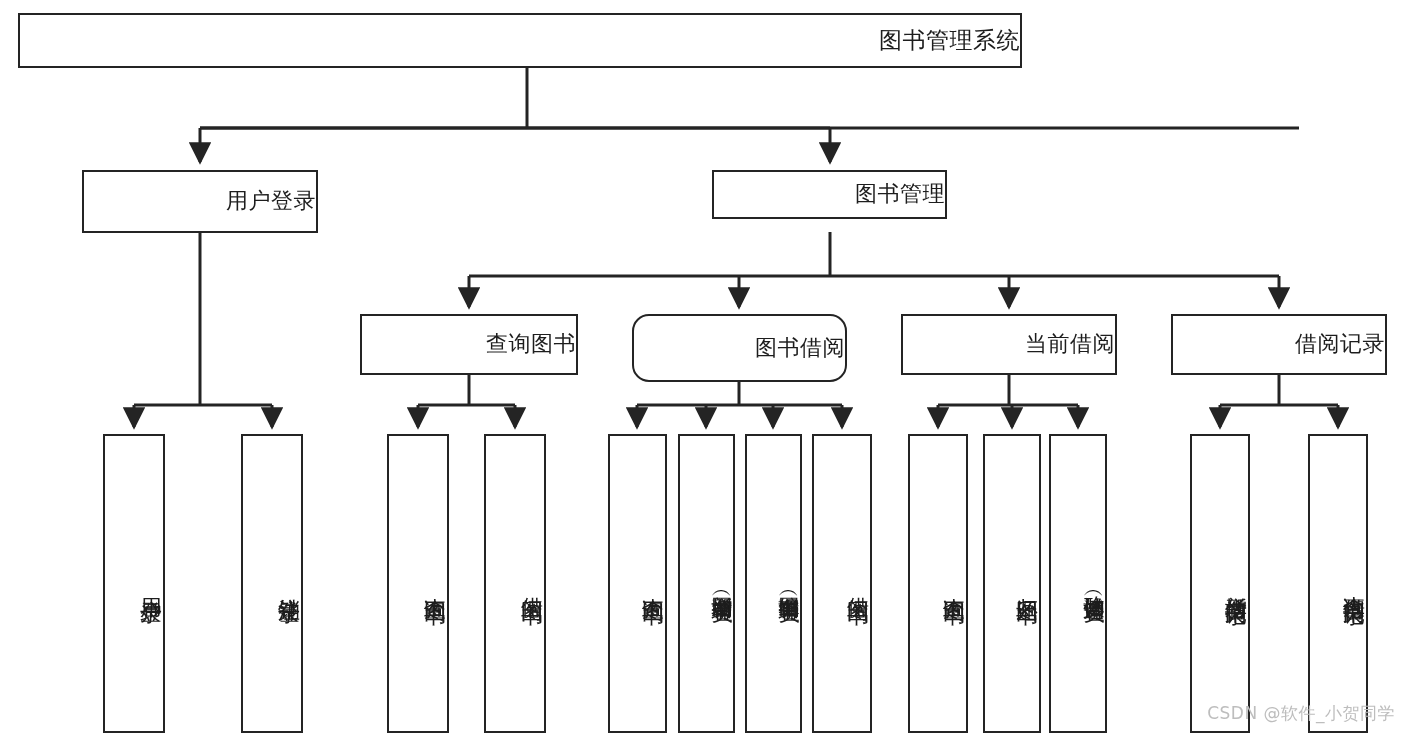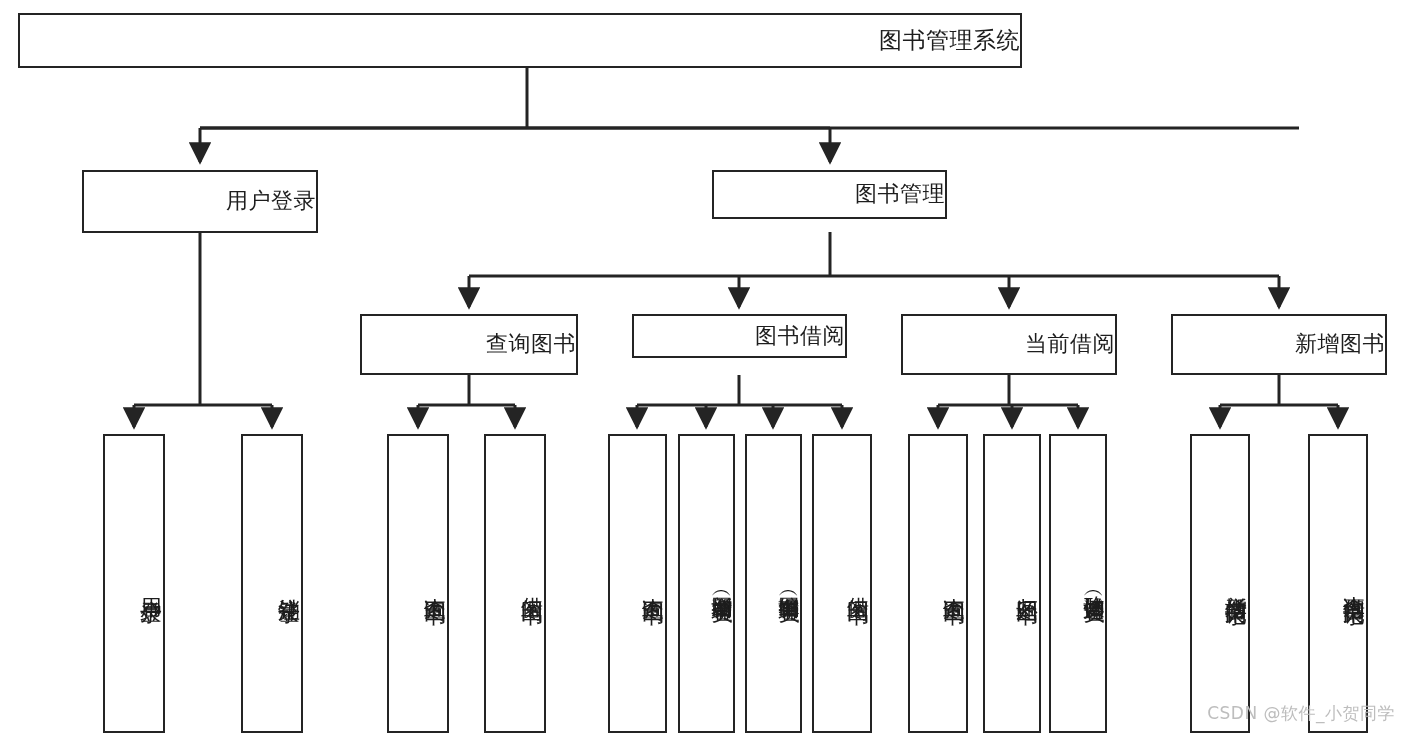--- a/index.html
+++ b/index.html
@@ -133,28 +133,28 @@
   <div class="node horiz" style="left:82px;top:170px;width:236px;height:63px;">
     <span class="label">用户登录</span>
   </div>
   <div class="node horiz" style="left:712px;top:170px;width:235px;height:49px;">
     <span class="label">图书管理</span>
   </div>
 
   <div class="node horiz" style="left:360px;top:314px;width:218px;height:61px;">
     <span class="label">查询图书</span>
   </div>
-  <div class="node horiz" style="left:632px;top:314px;width:215px;height:44px;">
+  <div class="node horiz" style="left:632px;top:314px;width:215px;height:68px;border-radius:17px;">
     <span class="label">图书借阅</span>
   </div>
   <div class="node horiz" style="left:901px;top:314px;width:216px;height:61px;padding-left:24px;">
     <span class="label">当前借阅</span>
   </div>
   <div class="node horiz" style="left:1171px;top:314px;width:216px;height:61px;">
-    <span class="label">新增图书</span>
+    <span class="label">借阅记录</span>
   </div>
 
   <div class="node vert" style="left:103px;top:434px;width:62px;height:299px;">
     <span class="label">用户登录</span>
   </div>
   <div class="node vert" style="left:241px;top:434px;width:62px;height:299px;">
     <span class="label">注销登录</span>
   </div>
   <div class="node vert" style="left:387px;top:434px;width:62px;height:299px;">
     <span class="label">查询图书</span>

